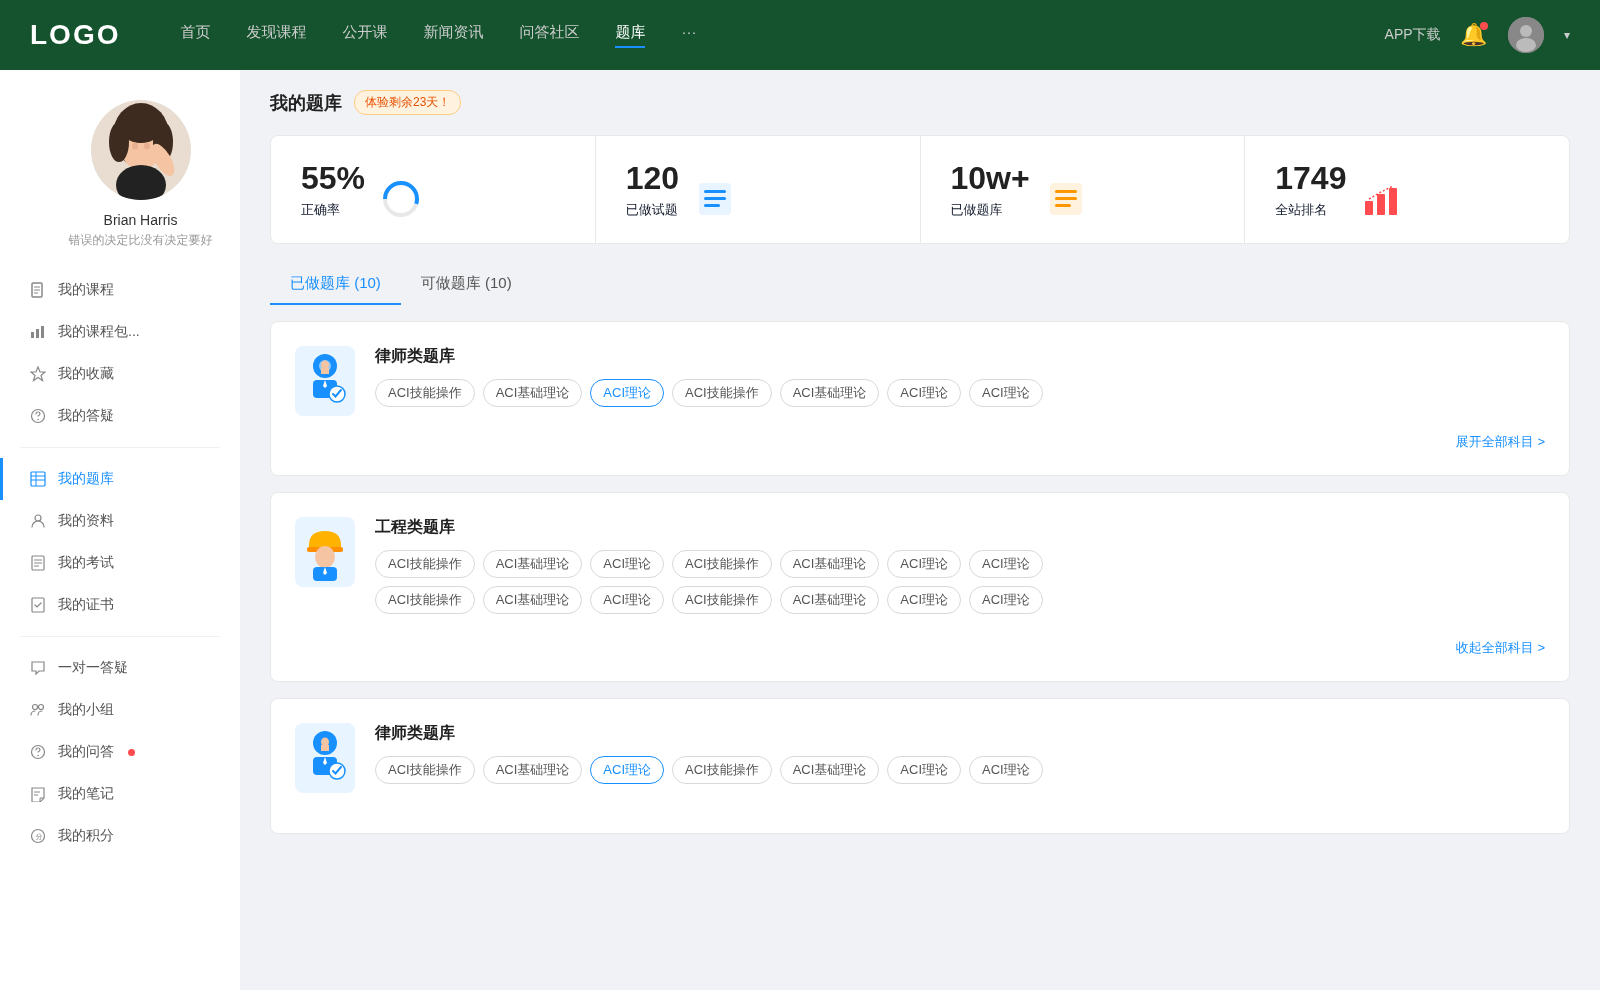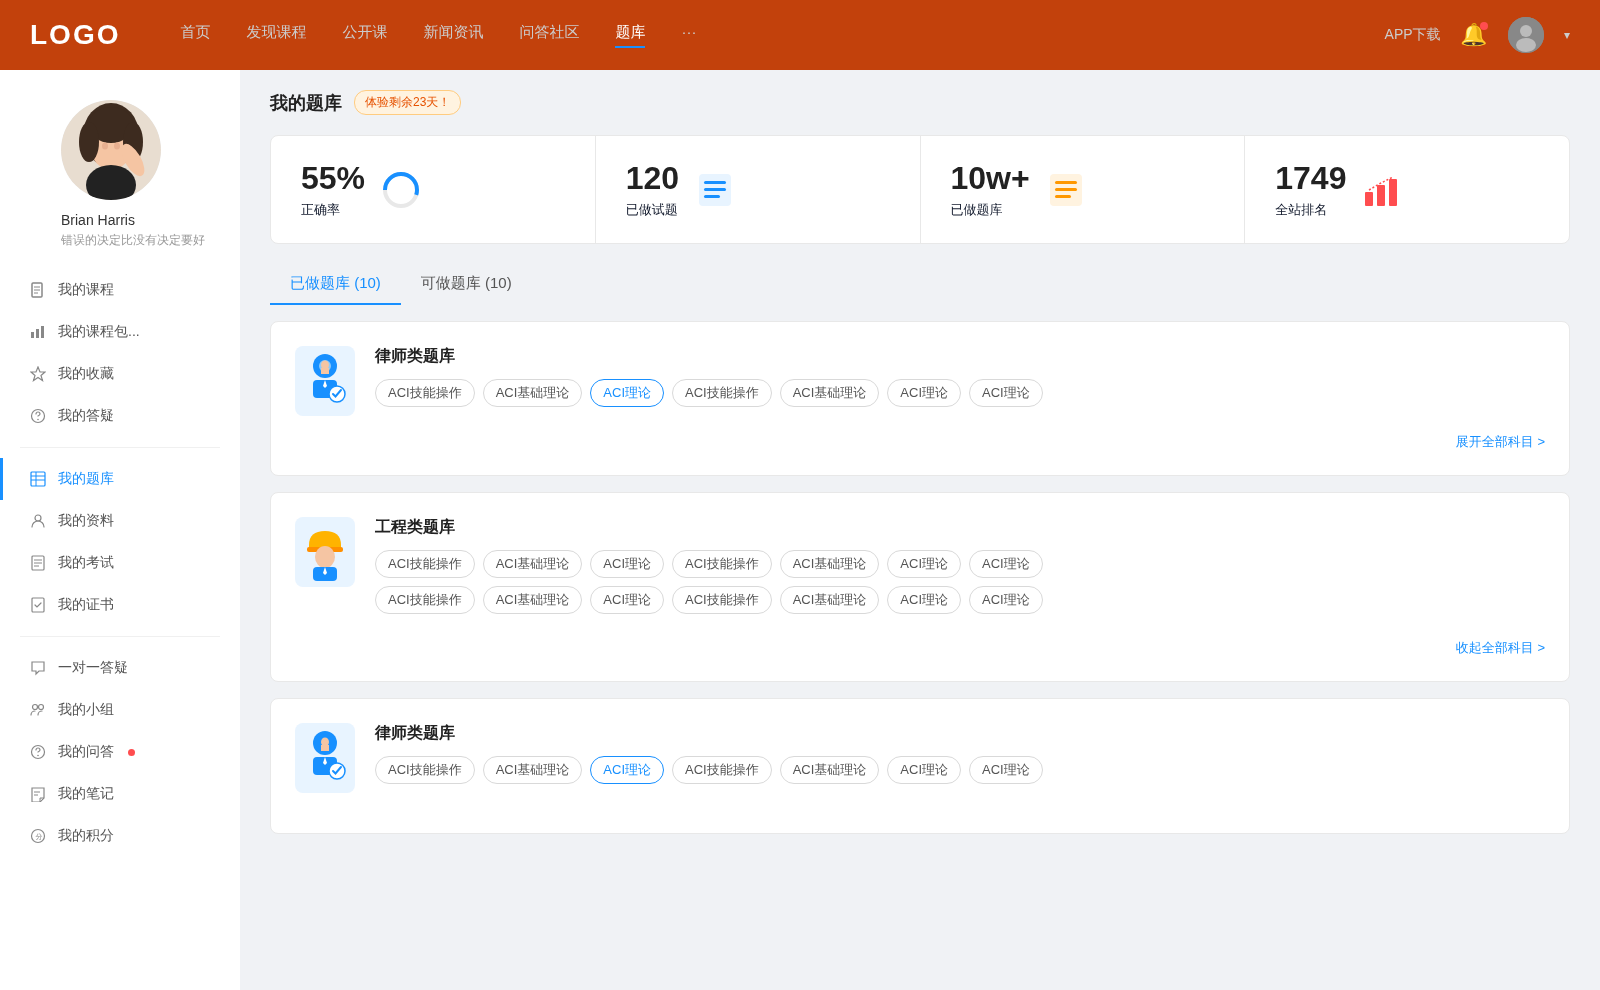--- a/index.html
+++ b/index.html
@@ -1,60 +1,60 @@
 <!DOCTYPE html>
 <html><head>
   <meta charset="utf-8">
   <style>
     * { margin: 0; padding: 0; box-sizing: border-box; }
     body { font-family: -apple-system, BlinkMacSystemFont, 'PingFang SC', 'Microsoft YaHei', sans-serif; background: #f0f2f5; width: 1600px; height: 990px; overflow: hidden; }
 
     
     .navbar {
-      background: #c2410c; height: 70px; display: flex; align-items: center; padding: 0 30px;
+      background: #14532d; height: 70px; display: flex; align-items: center; padding: 0 30px;
       position: fixed; top: 0; left: 0; right: 0; z-index: 100;
     }
     .nav-logo { color: white; font-size: 28px; font-weight: bold; letter-spacing: 2px; margin-right: 60px; }
     .nav-links { display: flex; gap: 36px; flex: 1; }
     .nav-link { color: #ccc; font-size: 15px; cursor: pointer; text-decoration: none; }
     .nav-link.active { color: white; border-bottom: 2px solid #1890ff; padding-bottom: 4px; }
     .nav-right { display: flex; align-items: center; gap: 20px; }
     .nav-app { color: #ccc; font-size: 14px; cursor: pointer; }
     .nav-bell { position: relative; }
     .nav-bell-dot { position: absolute; top: 0; right: 0; width: 8px; height: 8px; background: #ff4d4f; border-radius: 50%; }
     .nav-avatar-placeholder { width: 36px; height: 36px; border-radius: 50%; background: #888; display: flex; align-items: center; justify-content: center; }
     .nav-chevron { color: #ccc; font-size: 12px; cursor: pointer; }
 
     
     .layout { display: flex; margin-top: 70px; height: calc(990px - 70px); }
 
     
     .sidebar { width: 240px; background: white; height: 100%; overflow-y: auto; padding-top: 30px; flex-shrink: 0; }
-    .sidebar-profile { display: flex; flex-direction: column; align-items: flex-start; padding: 0 20px 20px; margin-left: 41px; }
+    .sidebar-profile { display: flex; flex-direction: column; align-items: center; padding: 0 20px 20px; margin-left: 41px; }
     .avatar-wrap { width: 100px; height: 100px; border-radius: 50%; overflow: hidden; background: #e8e8e8; margin-bottom: 12px; }
     
     .avatar-svg { width: 100%; height: 100%; }
     .username { font-size: 14px; color: #333; font-weight: 500; margin-bottom: 4px; }
     .user-motto { font-size: 12px; color: #999; text-align: center; }
     .sidebar-divider { height: 1px; background: #f0f0f0; margin: 10px 20px; }
     .sidebar-menu { padding: 0; }
     .sidebar-item { display: flex; align-items: center; gap: 12px; padding: 12px 30px; cursor: pointer; color: #555; font-size: 14px; position: relative; }
     .sidebar-item.active { color: #1890ff; font-weight: 500; }
     .sidebar-item.active::before { content: ''; position: absolute; left: 0; top: 0; bottom: 0; width: 3px; background: #1890ff; }
     .sidebar-icon { width: 16px; height: 16px; display: flex; align-items: center; justify-content: center; flex-shrink: 0; }
 
     
     .main { flex: 1; background: #f0f2f5; overflow-y: auto; padding: 20px 30px; }
     .page-header { display: flex; align-items: center; gap: 12px; margin-bottom: 20px; }
     .page-title { font-size: 18px; font-weight: 600; color: #222; }
     .trial-badge { background: #fff3e0; border: 1px solid #ffcc80; color: #e65100; font-size: 12px; padding: 3px 10px; border-radius: 12px; }
 
     
     .stats-row { display: flex; gap: 0; background: white; border-radius: 8px; margin-bottom: 20px; overflow: hidden; border: 1px solid #e8e8e8; }
-    .stat-item { flex: 1; padding: 24px 30px; display: flex; align-items: center; gap: 16px; border-right: 1px solid #e8e8e8; }
+    .stat-item { flex: 1; padding: 24px 30px; display: flex; align-items: flex-end; gap: 16px; border-right: 1px solid #e8e8e8; }
     .stat-item:last-child { border-right: none; }
     .stat-text {}
     .stat-value { font-size: 32px; font-weight: 700; color: #222; }
     .stat-label { font-size: 13px; color: #0f172a; margin-top: 4px; }
     .stat-icon { width: 40px; height: 40px; display: flex; align-items: center; justify-content: center; }
 
     
     .tabs { display: flex; gap: 0; margin-bottom: 16px; }
     .tab { padding: 10px 20px; font-size: 15px; cursor: pointer; color: #555; border-bottom: 2px solid transparent; }
     .tab.active { color: #1890ff; border-bottom: 2px solid #1890ff; font-weight: 500; }

